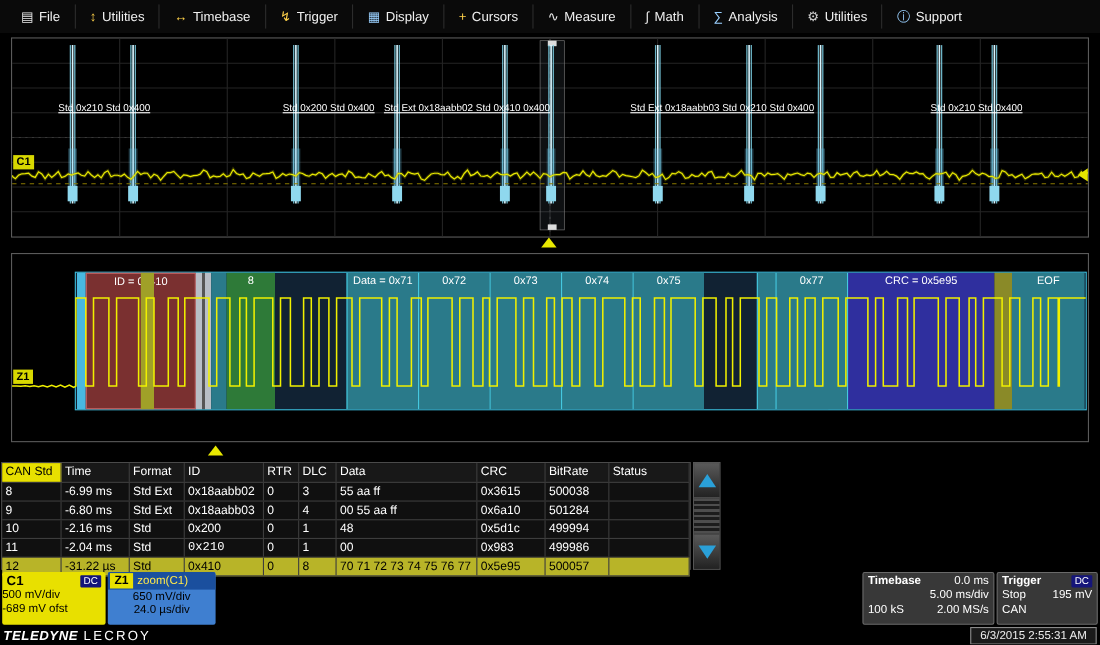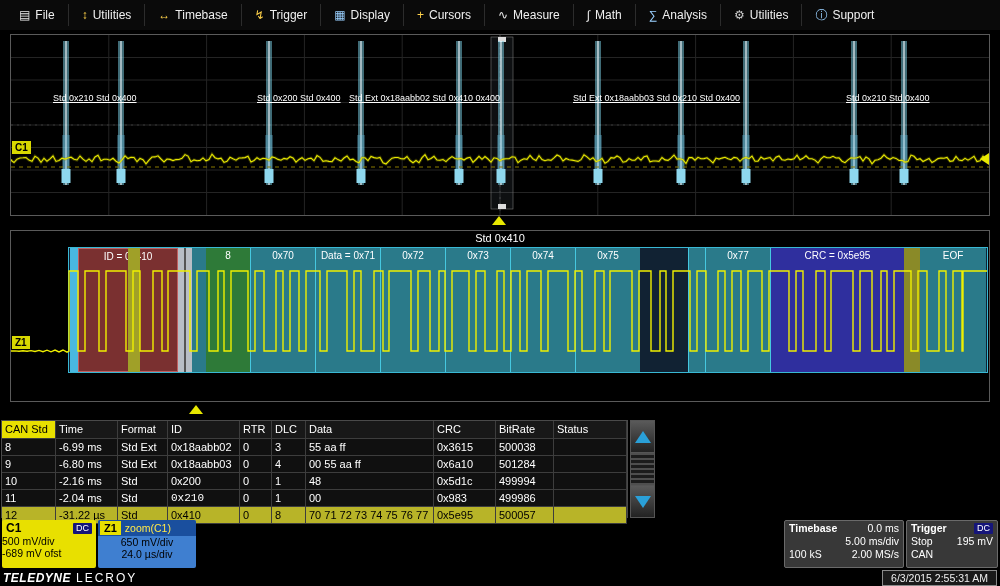--- a/index.html
+++ b/index.html
@@ -224,34 +224,30 @@
         <div class="annot" style="left: 338px;">Std Ext 0x18aabb02 Std 0x410 0x400</div>
         <div class="annot" style="left: 562px;">Std Ext 0x18aabb03 Std 0x210 Std 0x400</div>
         <div class="annot" style="left: 835px;">Std 0x210 Std 0x400</div>
       </div>
     <div class="ch-label" style="top:106px;">C1</div>
   </div>
 
   <div class="trig-tri" style="left:492px;top:216px;"></div>
 
   <div id="zoom-panel">
-    <div id="zoom-title">Std 0x410</div>
     <div id="decode-band">
         <div class="seg" style="left: 1px; width: 8px; background: rgb(73, 184, 224);"></div>
         <div class="seg" style="left: 9px; width: 100px; background: rgb(122, 48, 48); border: 1px solid rgb(192, 96, 96);">
           <span class="seg-label">ID = 0x410</span>
         </div>
         <div class="seg" style="left: 59px; width: 12px; background: rgb(160, 160, 40);"></div>
         <div class="seg" style="left: 109px; width: 14px; background: linear-gradient(90deg, rgb(184, 190, 198) 0px, rgb(184, 190, 198) 40%, rgb(85, 85, 85) 40%, rgb(85, 85, 85) 60%, rgb(184, 190, 198) 60%, rgb(184, 190, 198) 100%);"></div>
         <div class="seg" style="left: 123px; width: 14px; background: rgb(42, 122, 138);"></div>
         <div class="seg" style="left: 137px; width: 44px; background: rgb(46, 122, 56);">
           <span class="seg-label">8</span>
-        </div>
-        <div class="seg" style="left: 181px; width: 65px; background: rgb(42, 122, 138); border-left: 1px solid rgb(69, 200, 224);">
-          <span class="seg-label">0x70</span>
         </div>
         <div class="seg" style="left: 246px; width: 65px; background: rgb(42, 122, 138); border-left: 1px solid rgb(69, 200, 224);">
           <span class="seg-label">Data = 0x71</span>
         </div>
         <div class="seg" style="left: 311px; width: 65px; background: rgb(42, 122, 138); border-left: 1px solid rgb(69, 200, 224);">
           <span class="seg-label">0x72</span>
         </div>
         <div class="seg" style="left: 376px; width: 65px; background: rgb(42, 122, 138); border-left: 1px solid rgb(69, 200, 224);">
           <span class="seg-label">0x73</span>
         </div>

